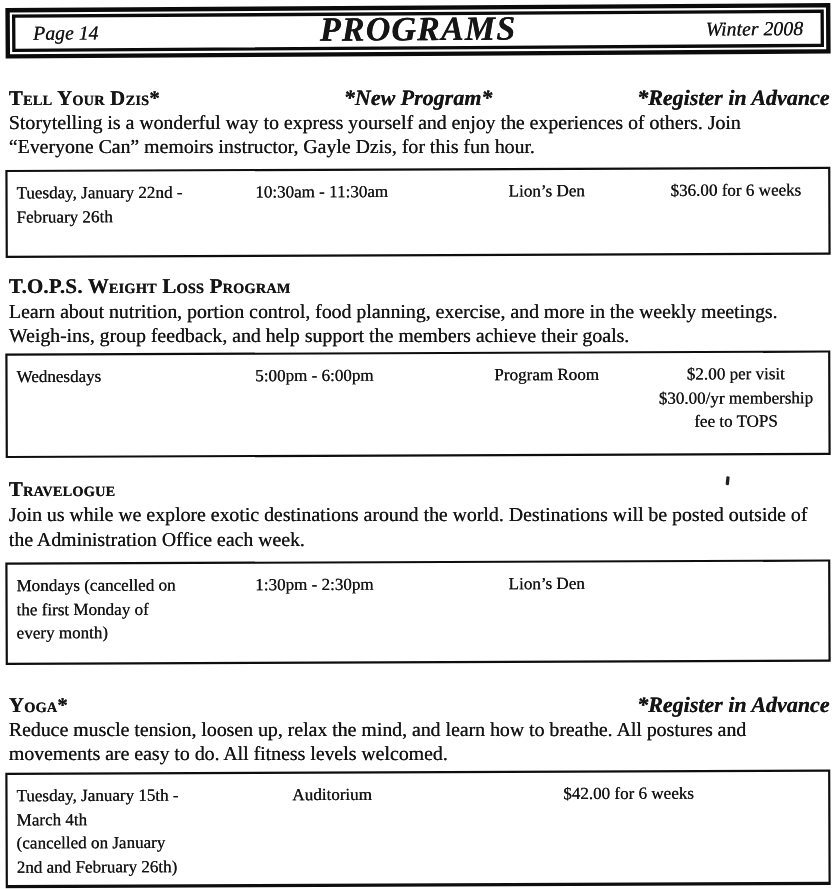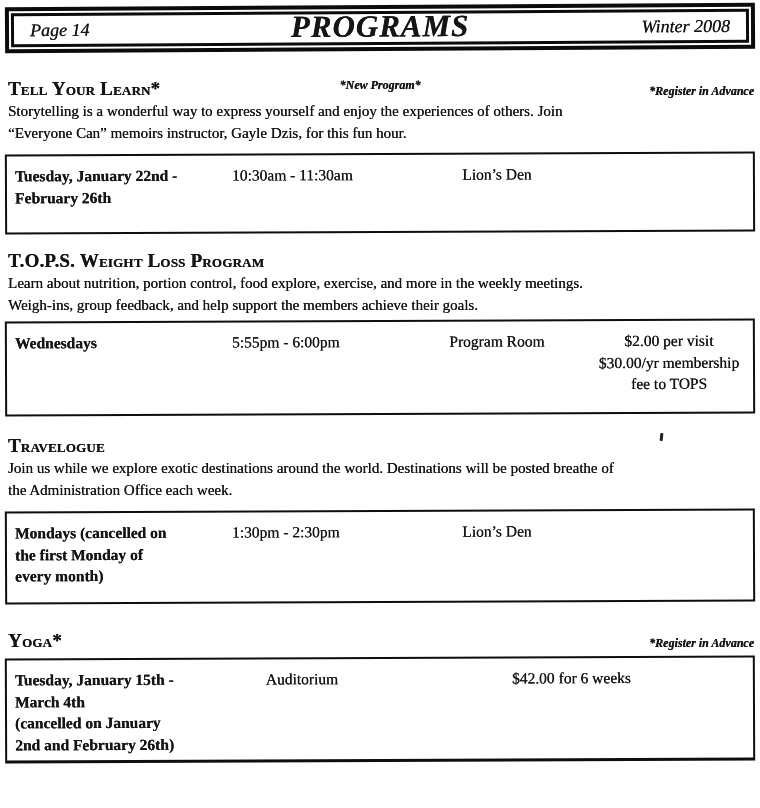--- a/index.html
+++ b/index.html
@@ -43,45 +43,45 @@
     display:flex;align-items:baseline;
   }
   .prog-title{
     font-variant:small-caps;
     font-weight:700;
     font-size:19px;
     letter-spacing:0.2px;
     white-space:nowrap;
   }
   .note{
-    font-weight:700;font-style:italic;font-size:12px;white-space:nowrap;
+    font-weight:700;font-style:italic;font-size:20px;white-space:nowrap;
   }
   .note-center{
     position:absolute;left:50%;transform:translateX(-50%);
   }
   .note-right{margin-left:auto;}
   .desc{
     margin:1px 8px 0 8px;
-    font-size:15px;line-height:21.5px;
+    font-size:18px;line-height:21.5px;
     white-space:pre-line;
   }
 
   
   .sched{
     margin:0 5px;
     border:2px solid #0e0e0e;
     background:#fff;
     display:flex;
     align-items:flex-start;
     padding:9px 0 0 0;
     box-sizing:border-box;
     transform:rotate(-0.22deg);
     font-size:15.5px;line-height:21.5px;
   }
-  .c-days{width:207px;padding-left:8px;white-space:pre-line;font-weight:bold;}
+  .c-days{width:207px;padding-left:8px;white-space:pre-line;}
   .c-time{width:185px;padding-left:10px;white-space:nowrap;}
   .c-loc{width:160px;text-align:center;white-space:nowrap;}
   .c-cost{flex:1;text-align:center;padding:0 10px 0 18px;white-space:pre-line;}
 
   .mt-sec1{margin-top:27px;}
   .box-1{margin-top:9px;height:80px;}
   .mt-sec2{margin-top:17px;align-items:flex-end;}
   .box-2{margin-top:4px;height:95px;}
   .mt-sec3{margin-top:20px;}
   .box-3{margin-top:9px;height:93px;}
@@ -102,64 +102,67 @@
 
   <div class="masthead-outer">
     <div class="masthead-inner">
       <span class="masthead-page inky">Page 14</span>
       <span class="masthead-title inky">PROGRAMS</span>
       <span class="masthead-issue inky">Winter 2008</span>
     </div>
   </div>
 
   <div class="section-head mt-sec1">
-    <span class="prog-title inky">Tell Your Learn*</span>
+    <span class="prog-title inky">Tell Your Dzis*</span>
     <span class="note note-center inky">*New Program*</span>
     <span class="note note-right inky">*Register in Advance</span>
   </div>
   <div class="desc inky">Storytelling is a wonderful way to express yourself and enjoy the experiences of others. Join
 “Everyone Can” memoirs instructor, Gayle Dzis, for this fun hour.</div>
   <div class="sched box-1">
     <div class="c-days inky">Tuesday, January 22nd -
 February 26th</div>
     <div class="c-time inky">10:30am - 11:30am</div>
     <div class="c-loc inky">Lion’s Den</div>
+    <div class="c-cost inky">$36.00 for 6 weeks</div>
   </div>
 
   <div class="section-head mt-sec2">
     <span class="prog-title inky">T.O.P.S. Weight Loss Program</span>
   </div>
-  <div class="desc inky">Learn about nutrition, portion control, food explore, exercise, and more in the weekly meetings.
+  <div class="desc inky">Learn about nutrition, portion control, food planning, exercise, and more in the weekly meetings.
 Weigh-ins, group feedback, and help support the members achieve their goals.</div>
   <div class="sched box-2">
     <div class="c-days inky">Wednesdays</div>
-    <div class="c-time inky">5:55pm - 6:00pm</div>
+    <div class="c-time inky">5:00pm - 6:00pm</div>
     <div class="c-loc inky">Program Room</div>
     <div class="c-cost inky">$2.00 per visit
 $30.00/yr membership
 fee to TOPS</div>
   </div>
 
   <div class="section-head mt-sec3">
     <span class="prog-title inky">Travelogue</span>
   </div>
-  <div class="desc inky">Join us while we explore exotic destinations around the world. Destinations will be posted breathe of
+  <div class="desc inky">Join us while we explore exotic destinations around the world. Destinations will be posted outside of
 the Administration Office each week.</div>
   <div class="sched box-3">
     <div class="c-days inky">Mondays (cancelled on
 the first Monday of
 every month)</div>
     <div class="c-time inky">1:30pm - 2:30pm</div>
     <div class="c-loc inky">Lion’s Den</div>
   </div>
 
   <div class="section-head mt-sec4">
     <span class="prog-title inky">Yoga*</span>
     <span class="note note-right inky">*Register in Advance</span>
   </div>
+  <div class="desc inky">Reduce muscle tension, loosen up, relax the mind, and learn how to breathe. All postures and
+movements are easy to do. All fitness levels welcomed.</div>
   <div class="sched box-4">
     <div class="c-days inky">Tuesday, January 15th -
 March 4th
 (cancelled on January
 2nd and February 26th)</div>
     <div class="c-loc inky">Auditorium</div>
     <div class="c-cost inky">$42.00 for 6 weeks</div>
   </div>
 
   <div class="artifact"></div>

